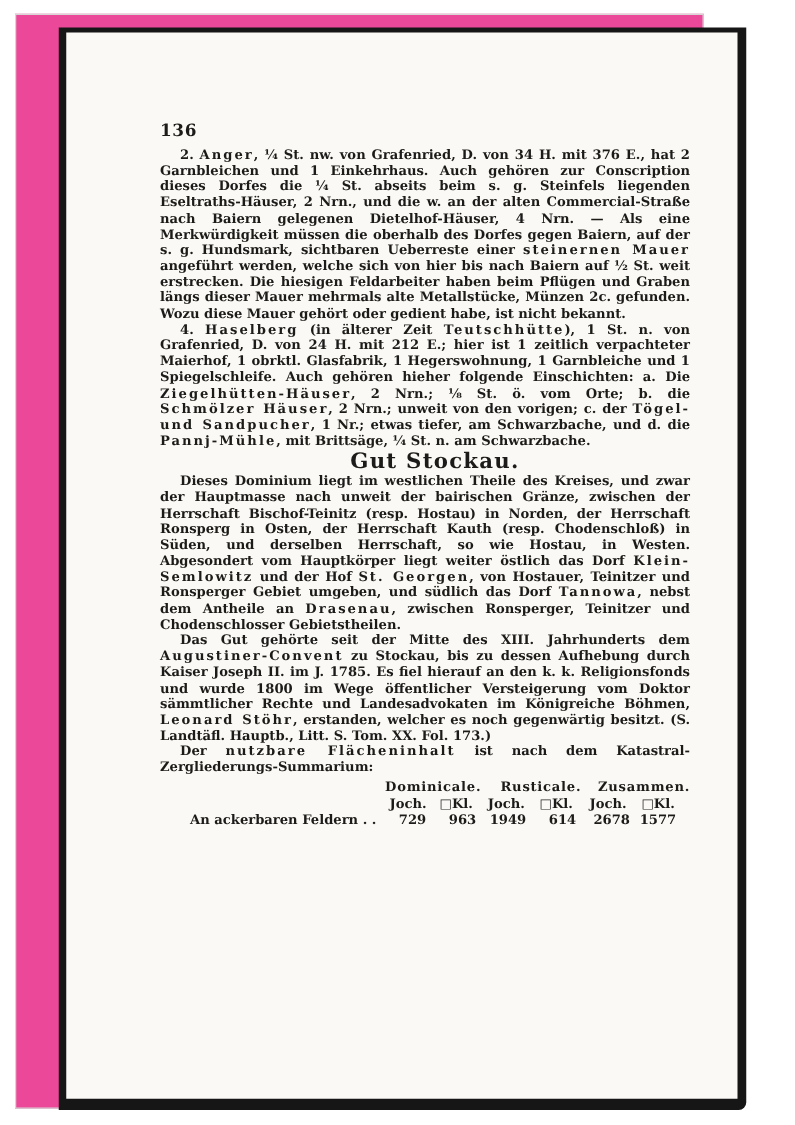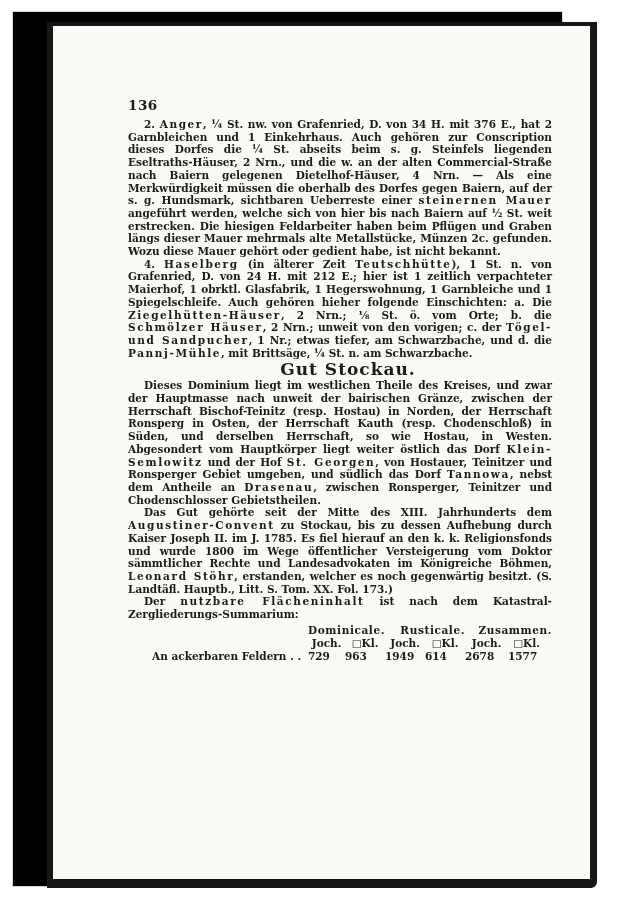--- a/index.html
+++ b/index.html
@@ -3,21 +3,21 @@
 <meta charset="utf-8">
 <style>
   html,body{margin:0;padding:0;}
   body{
     width:636px;height:900px;position:relative;background:#ffffff;
     font-family:"DejaVu Serif", serif;
     -webkit-font-smoothing:antialiased;
   }
   .scan-sheet{
     position:absolute;left:12px;top:11px;width:551px;height:876px;
-    border:1px solid #d6d6d6;background:#000000;box-sizing:border-box;
+    border:1px solid #d6d6d6;background:#ec4899;box-sizing:border-box;
   }
   .page-frame{
     position:absolute;left:34px;top:10px;width:550px;height:866px;
     box-sizing:border-box;background:#faf9f5;
     border-style:solid;border-color:#161616;
     border-width:4px 7px 9px 6px;
     border-bottom-right-radius:6px;
   }
   .content{
     position:absolute;left:75px;top:72px;width:424px;
@@ -29,21 +29,21 @@
   .sp{letter-spacing:1.6px;}
   .heading{
     text-align:center;font-size:17px;line-height:20px;
     margin:15px 0 12px 0;text-indent:0;letter-spacing:1px;
   }
   .area-table{margin-top:3px;font-size:10.5px;line-height:13px;}
   .trow{display:grid;grid-template-columns:180px 37px 40px 40px 40px 43px 37px;}
   .grow{display:grid;grid-template-columns:180px 77px 80px 87px;}
   .gcell{text-align:right;letter-spacing:.6px;}
   .ucell{text-align:center;}
-  .ncell{padding-right:4px;}
+  .ncell{text-align:right;padding-right:4px;}
   .lcell{text-align:left;padding-left:24px;}
   .lcell.indent{padding-left:38px;}
 </style>
 </head>
 <body>
 
 <div class="scan-sheet">
   <div class="page-frame">
     <div class="content">
 

